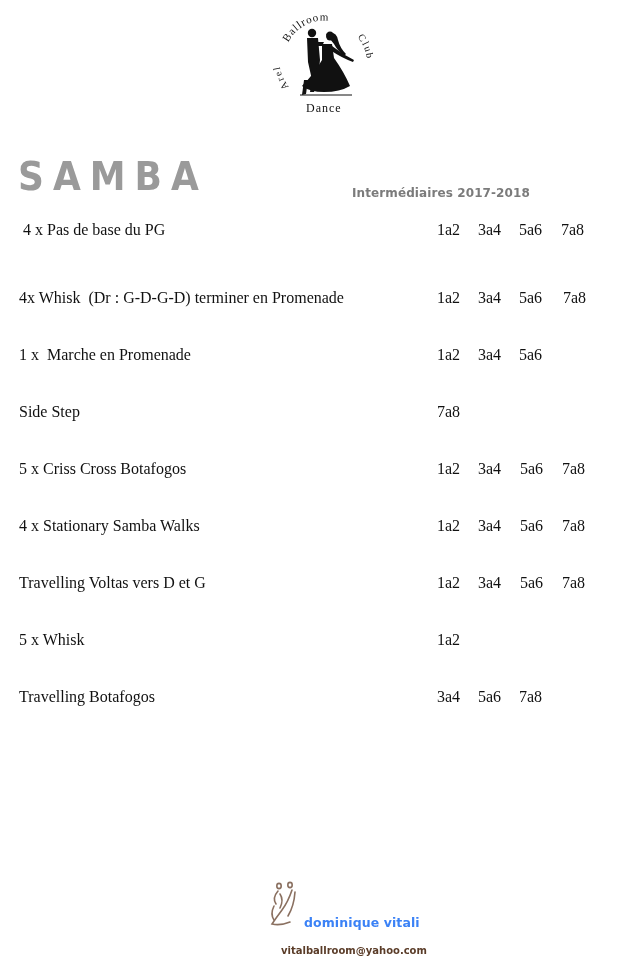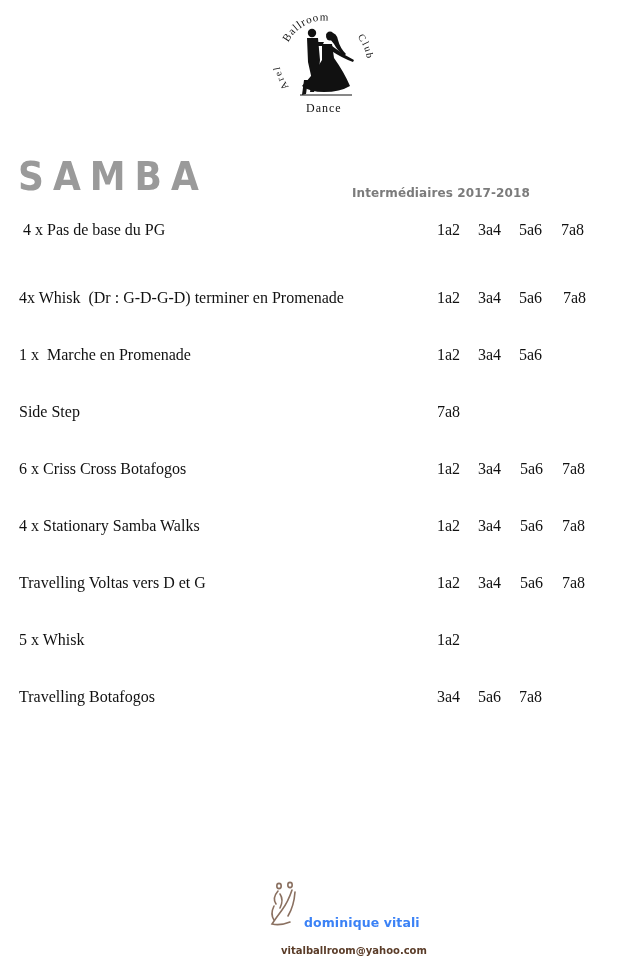--- a/index.html
+++ b/index.html
@@ -165,21 +165,21 @@
     <span class="count" style="left:478px">3a4</span>
     <span class="count" style="left:519px">5a6</span>
   </div>
 
   <div class="row" style="top:400px">
     <span class="name">Side Step</span>
     <span class="count" style="left:437px">7a8</span>
   </div>
 
   <div class="row" style="top:457px">
-    <span class="name">6 x Criss Cross Botafogos</span>
+    <span class="name">5 x Criss Cross Botafogos</span>
     <span class="count" style="left:437px">1a2</span>
     <span class="count" style="left:478px">3a4</span>
     <span class="count" style="left:520px">5a6</span>
     <span class="count" style="left:562px">7a8</span>
   </div>
 
   <div class="row" style="top:514px">
     <span class="name">4 x Stationary Samba Walks</span>
     <span class="count" style="left:437px">1a2</span>
     <span class="count" style="left:478px">3a4</span>

